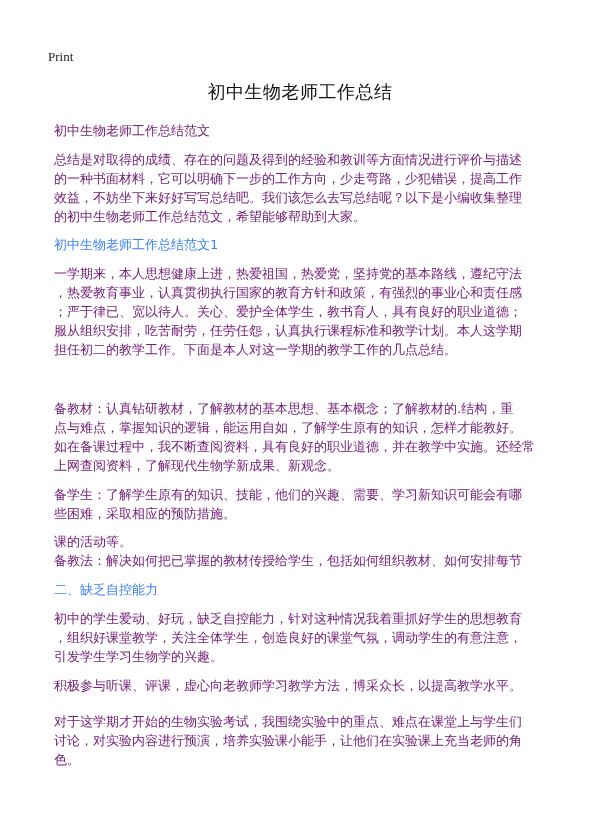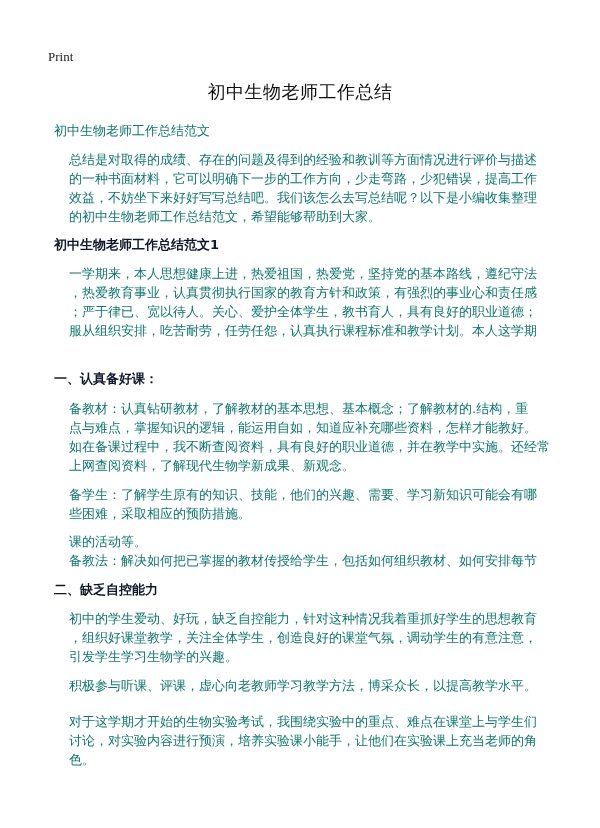--- a/index.html
+++ b/index.html
@@ -1,22 +1,22 @@
 <!DOCTYPE html>
 <html><head>
   <meta charset="utf-8">
   <style>
     html, body { margin: 0; padding: 0; background: #ffffff; }
     body { width: 600px; height: 828px; position: relative; overflow: hidden; color: #1a1a1a; }
     .page { position: absolute; left: 0; top: 0; width: 600px; height: 812px; }
     .print { position: absolute; left: 48px; top: 49px; font-family: "Liberation Serif", "DejaVu Serif", serif; font-size: 13px; color: #222; }
     .title { position: absolute; left: 0; width: 600px; top: 80px; text-align: center; font-family: "DejaVu Sans", "Liberation Sans", sans-serif; font-size: 18px; font-weight: normal; color: #111; letter-spacing: 0.5px; margin: 0; }
-    .block { position: absolute; left: 54px; width: 510px; font-family: "DejaVu Sans", "Liberation Sans", sans-serif; font-size: 13px; line-height: 19px; color: #0f766e; margin: 0; white-space: nowrap; }
-    .block .ln { display: block; margin-left: 15px; }
-    .heading { font-weight: bold; color: #0f172a; }
+    .block { position: absolute; left: 54px; width: 510px; font-family: "DejaVu Sans", "Liberation Sans", sans-serif; font-size: 13px; line-height: 19px; color: #701a75; margin: 0; white-space: nowrap; }
+    .block .ln { display: block; }
+    .heading { font-weight: normal; color: #3b82f6; }
     .subtitle { top: 121px; }
     .intro { top: 150px; }
     .h1 { top: 235px; }
     .p1 { top: 264px; }
     .h2 { top: 369px; }
     .p2 { top: 399px; }
     .p3 { top: 485px; }
     .p4 { top: 532px; }
     .h3 { top: 580px; }
     .p5 { top: 609px; }
@@ -41,27 +41,27 @@
     <span class="ln">的初中生物老师工作总结范文，希望能够帮助到大家。</span>
   </p>
 
   <p class="block h1 heading">初中生物老师工作总结范文1</p>
 
   <p class="block p1">
     <span class="ln">一学期来，本人思想健康上进，热爱祖国，热爱党，坚持党的基本路线，遵纪守法</span>
     <span class="ln">，热爱教育事业，认真贯彻执行国家的教育方针和政策，有强烈的事业心和责任感</span>
     <span class="ln">；严于律已、宽以待人。关心、爱护全体学生，教书育人，具有良好的职业道德；</span>
     <span class="ln">服从组织安排，吃苦耐劳，任劳任怨，认真执行课程标准和教学计划。本人这学期</span>
+    <span class="ln">担任初二的教学工作。下面是本人对这一学期的教学工作的几点总结。</span>
   </p>
 
-  <p class="block h2 heading">一、认真备好课：</p>
 
   <p class="block p2">
     <span class="ln">备教材：认真钻研教材，了解教材的基本思想、基本概念；了解教材的.结构，重</span>
-    <span class="ln">点与难点，掌握知识的逻辑，能运用自如，知道应补充哪些资料，怎样才能教好。</span>
+    <span class="ln">点与难点，掌握知识的逻辑，能运用自如，了解学生原有的知识，怎样才能教好。</span>
     <span class="ln">如在备课过程中，我不断查阅资料，具有良好的职业道德，并在教学中实施。还经常</span>
     <span class="ln">上网查阅资料，了解现代生物学新成果、新观念。</span>
   </p>
 
   <p class="block p3">
     <span class="ln">备学生：了解学生原有的知识、技能，他们的兴趣、需要、学习新知识可能会有哪</span>
     <span class="ln">些困难，采取相应的预防措施。</span>
   </p>
 
   <p class="block p4">

